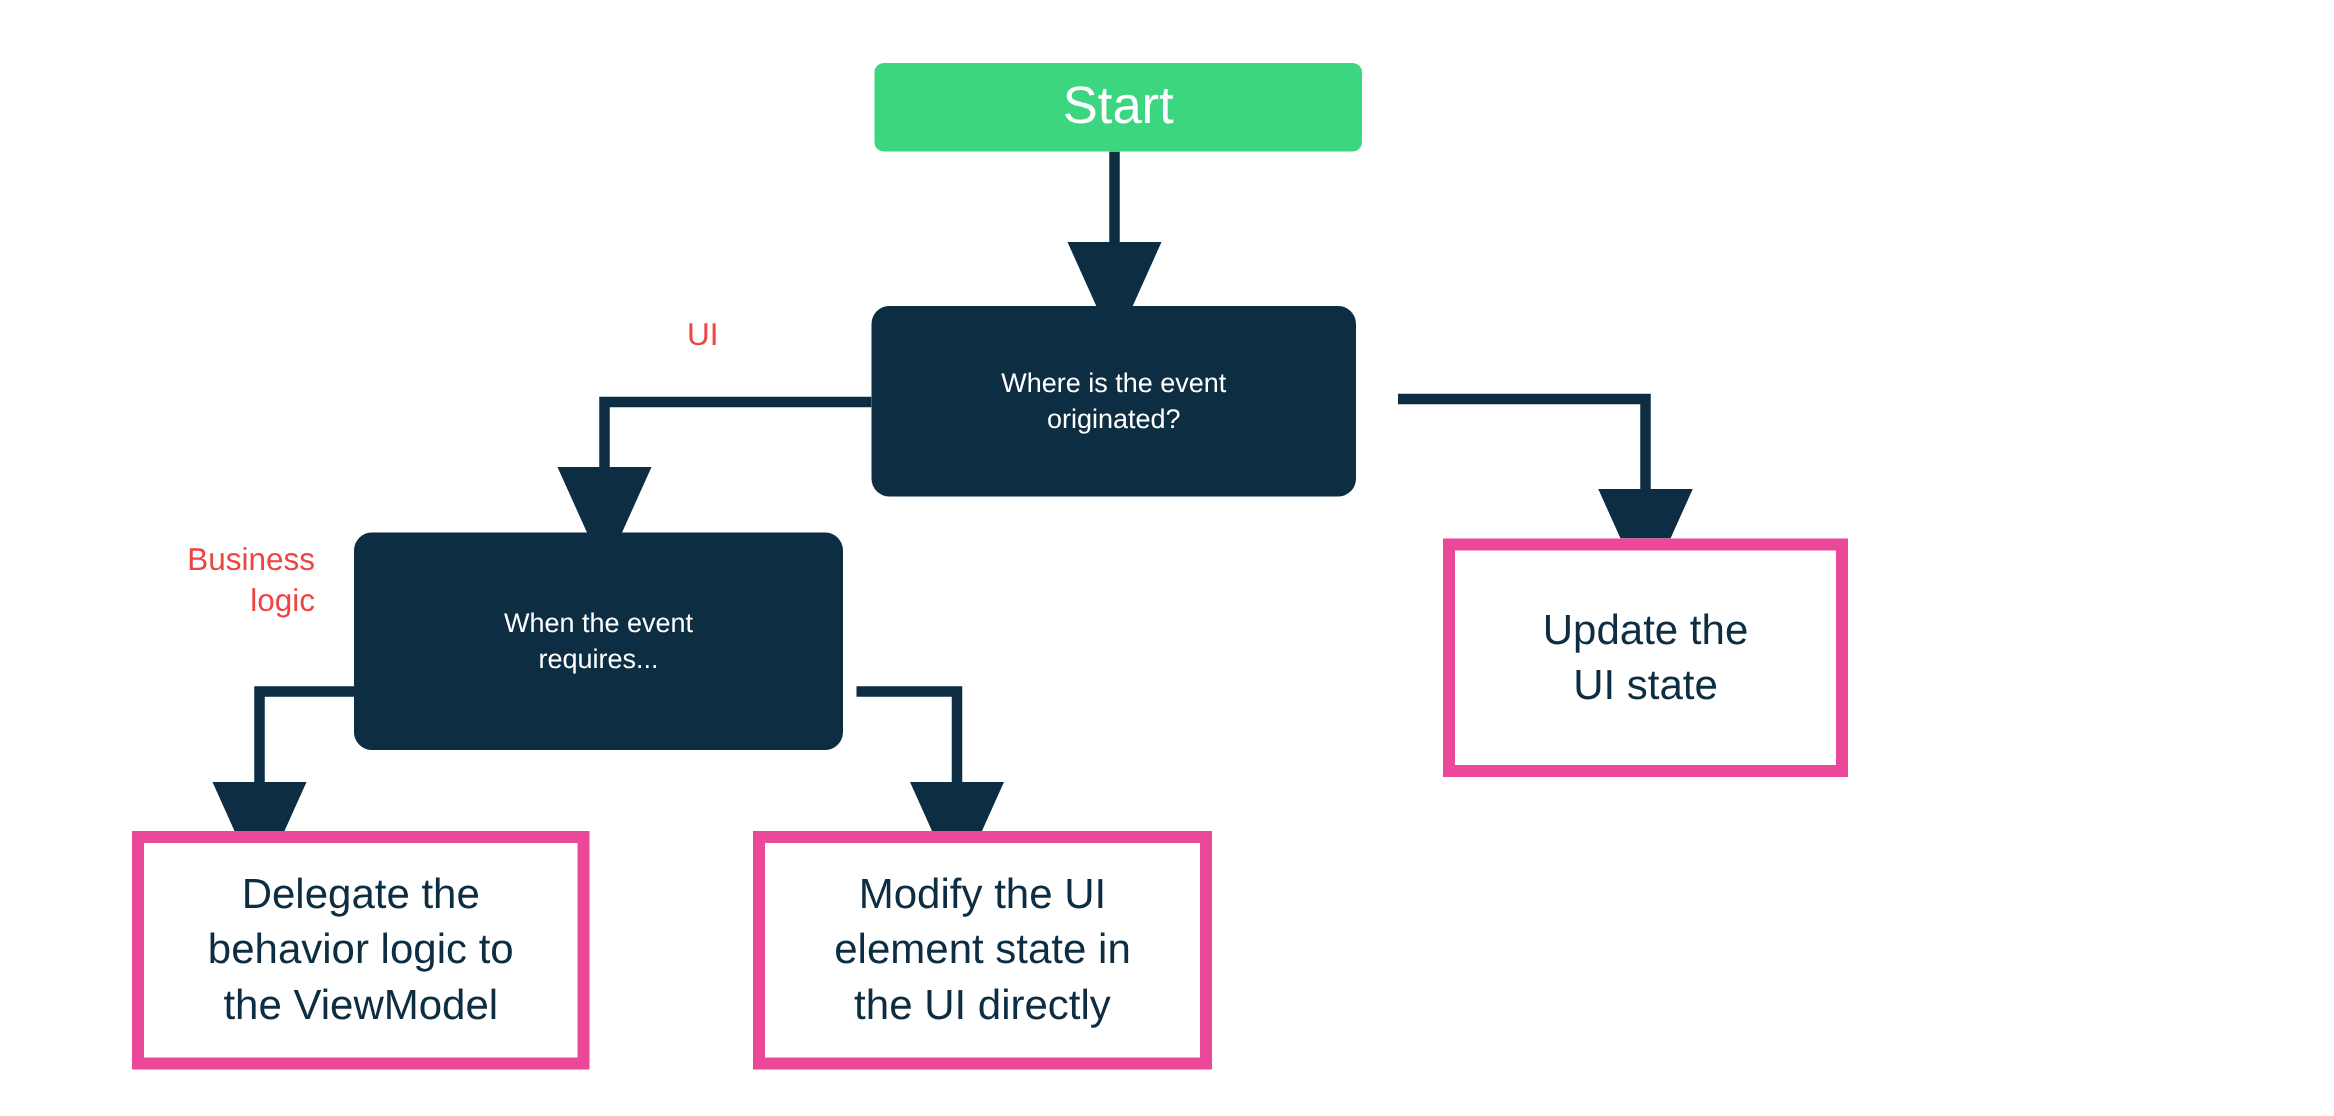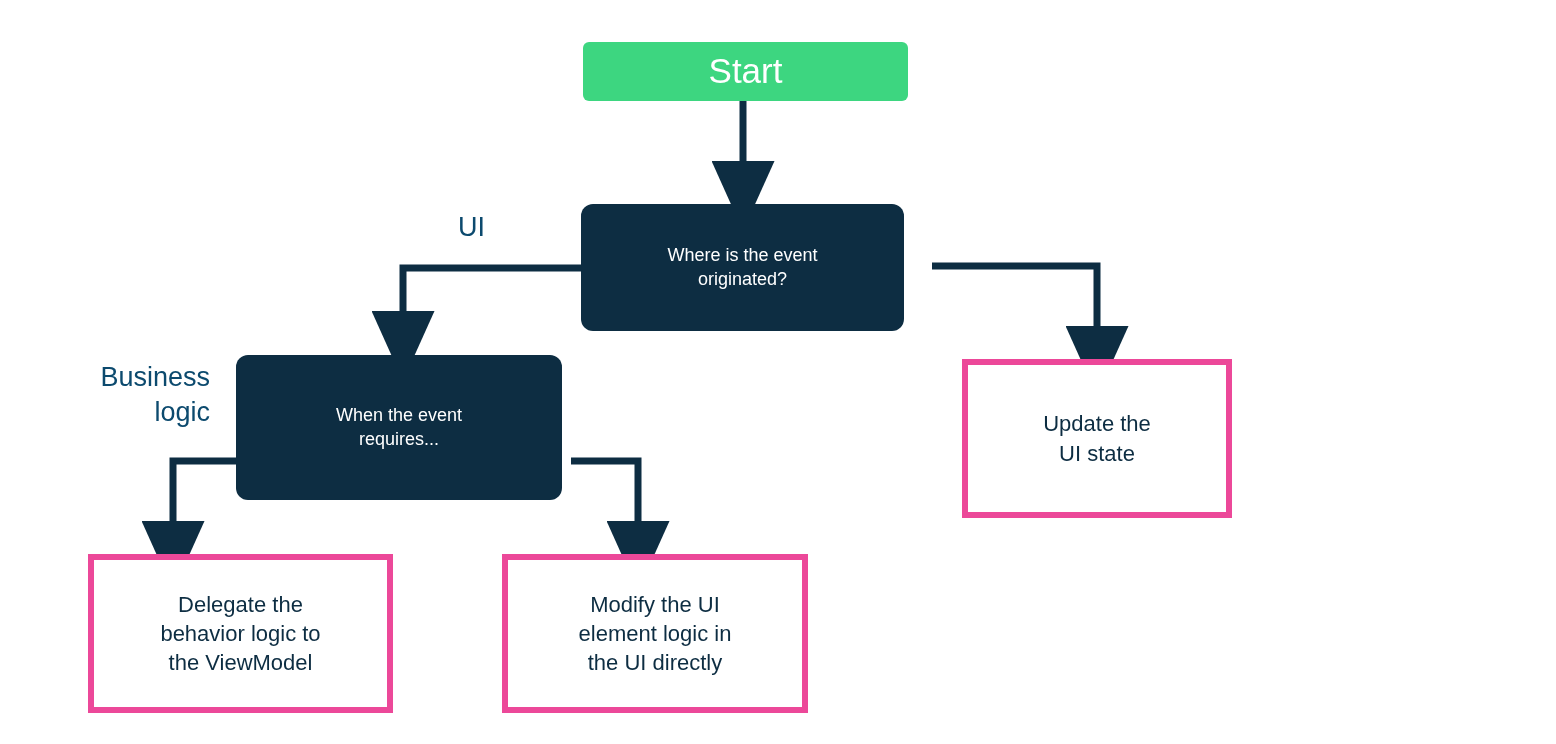--- a/index.html
+++ b/index.html
@@ -44,29 +44,29 @@
   }
   .node-decision {
     background: #0D2D42;
     border-radius: 12px;
     color: #ffffff;
     font-size: 18px;
     line-height: 1.28;
   }
   .node-outcome {
     background: #ffffff;
-    border: 6px solid #ec4899;
+    border: 8px solid #ec4899;
     color: #0D2D42;
-    font-size: 22px;
+    font-size: 28px;
     line-height: 1.32;
   }
   .edge-label {
     position: absolute;
-    color: #0c4a6e;
-    font-size: 27px;
+    color: #ef4444;
+    font-size: 21px;
     line-height: 1.30;
     white-space: pre-line;
   }
   .edge-label.right-aligned {
     text-align: right;
   }
   .node-text {
     display: block;
     white-space: pre-line;
     padding: 0 10px;
@@ -125,21 +125,21 @@
   </div>
 
   <div class="node node-outcome" style="left:88px; top:554px; width:305px; height:159px;">
     <span class="node-text">Delegate the
 behavior logic to
 the ViewModel</span>
   </div>
 
   <div class="node node-outcome" style="left:502px; top:554px; width:306px; height:159px;">
     <span class="node-text">Modify the UI
-element logic in
+element state in
 the UI directly</span>
   </div>
 
   <div class="edge-label" style="left:458px; top:210px; width:90px; text-align:left;">UI</div>
 
 
   <div class="edge-label right-aligned" style="left:40px; top:360px; width:170px;">Business
 logic</div>
 
 

